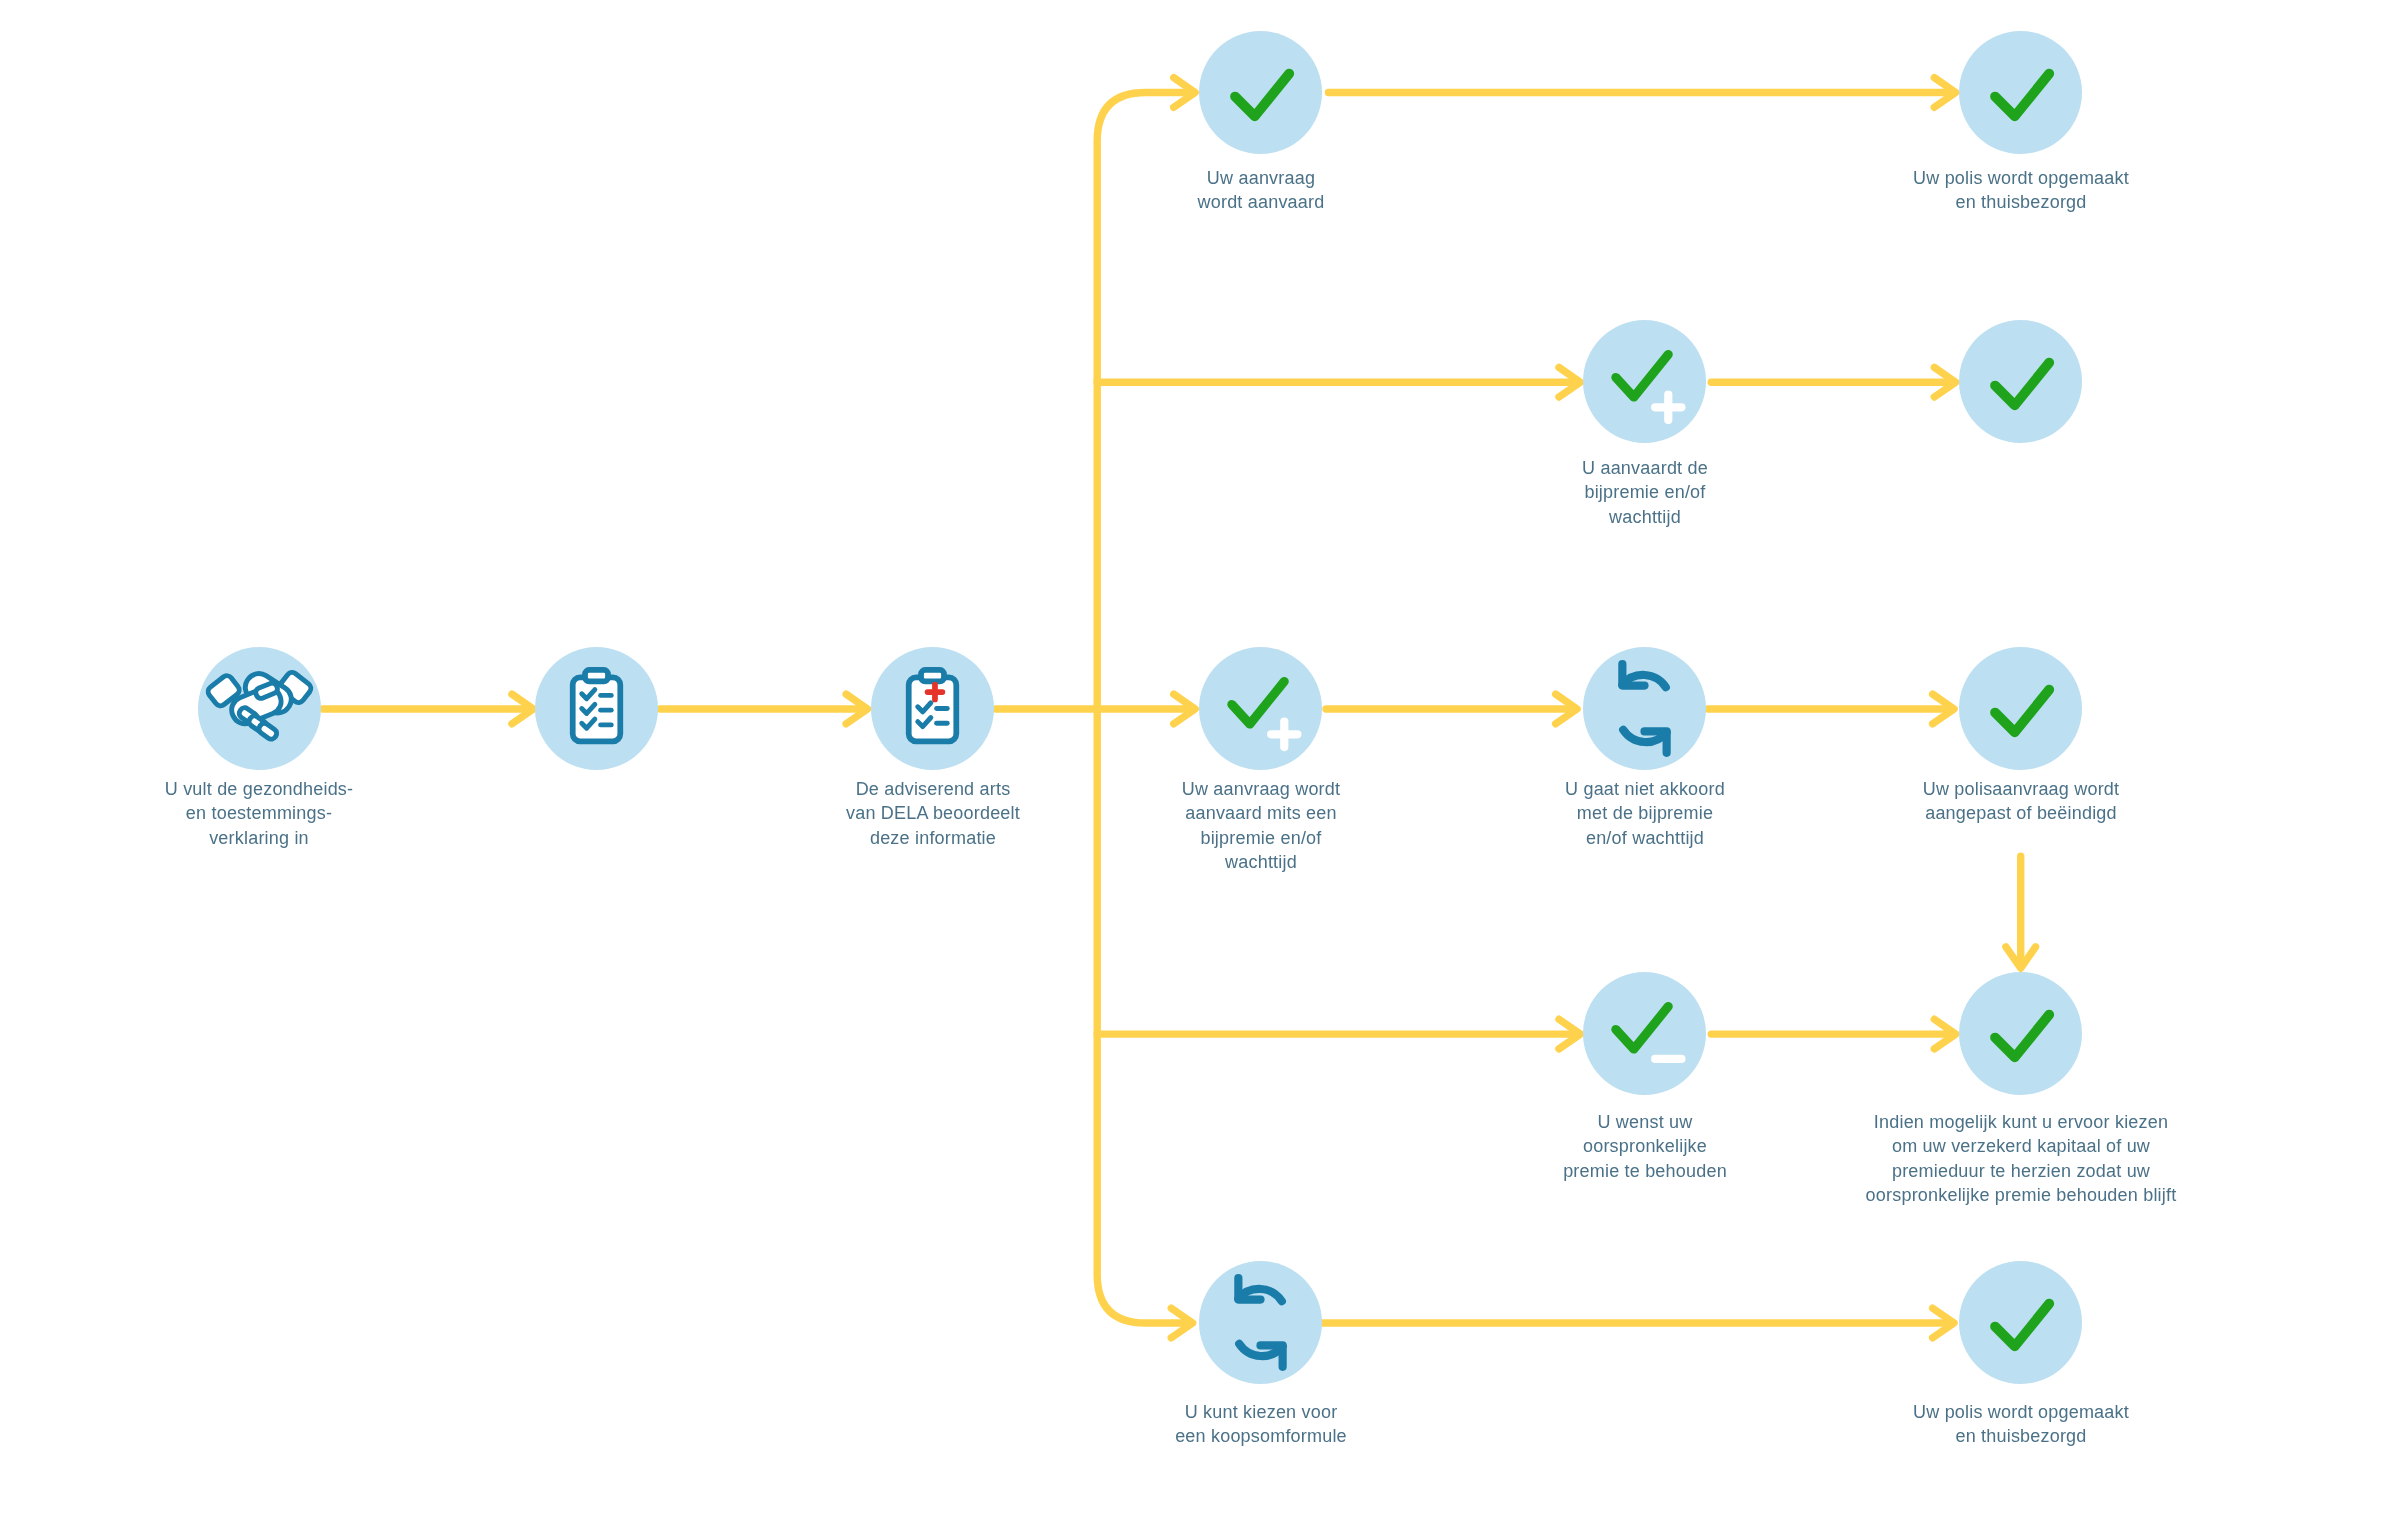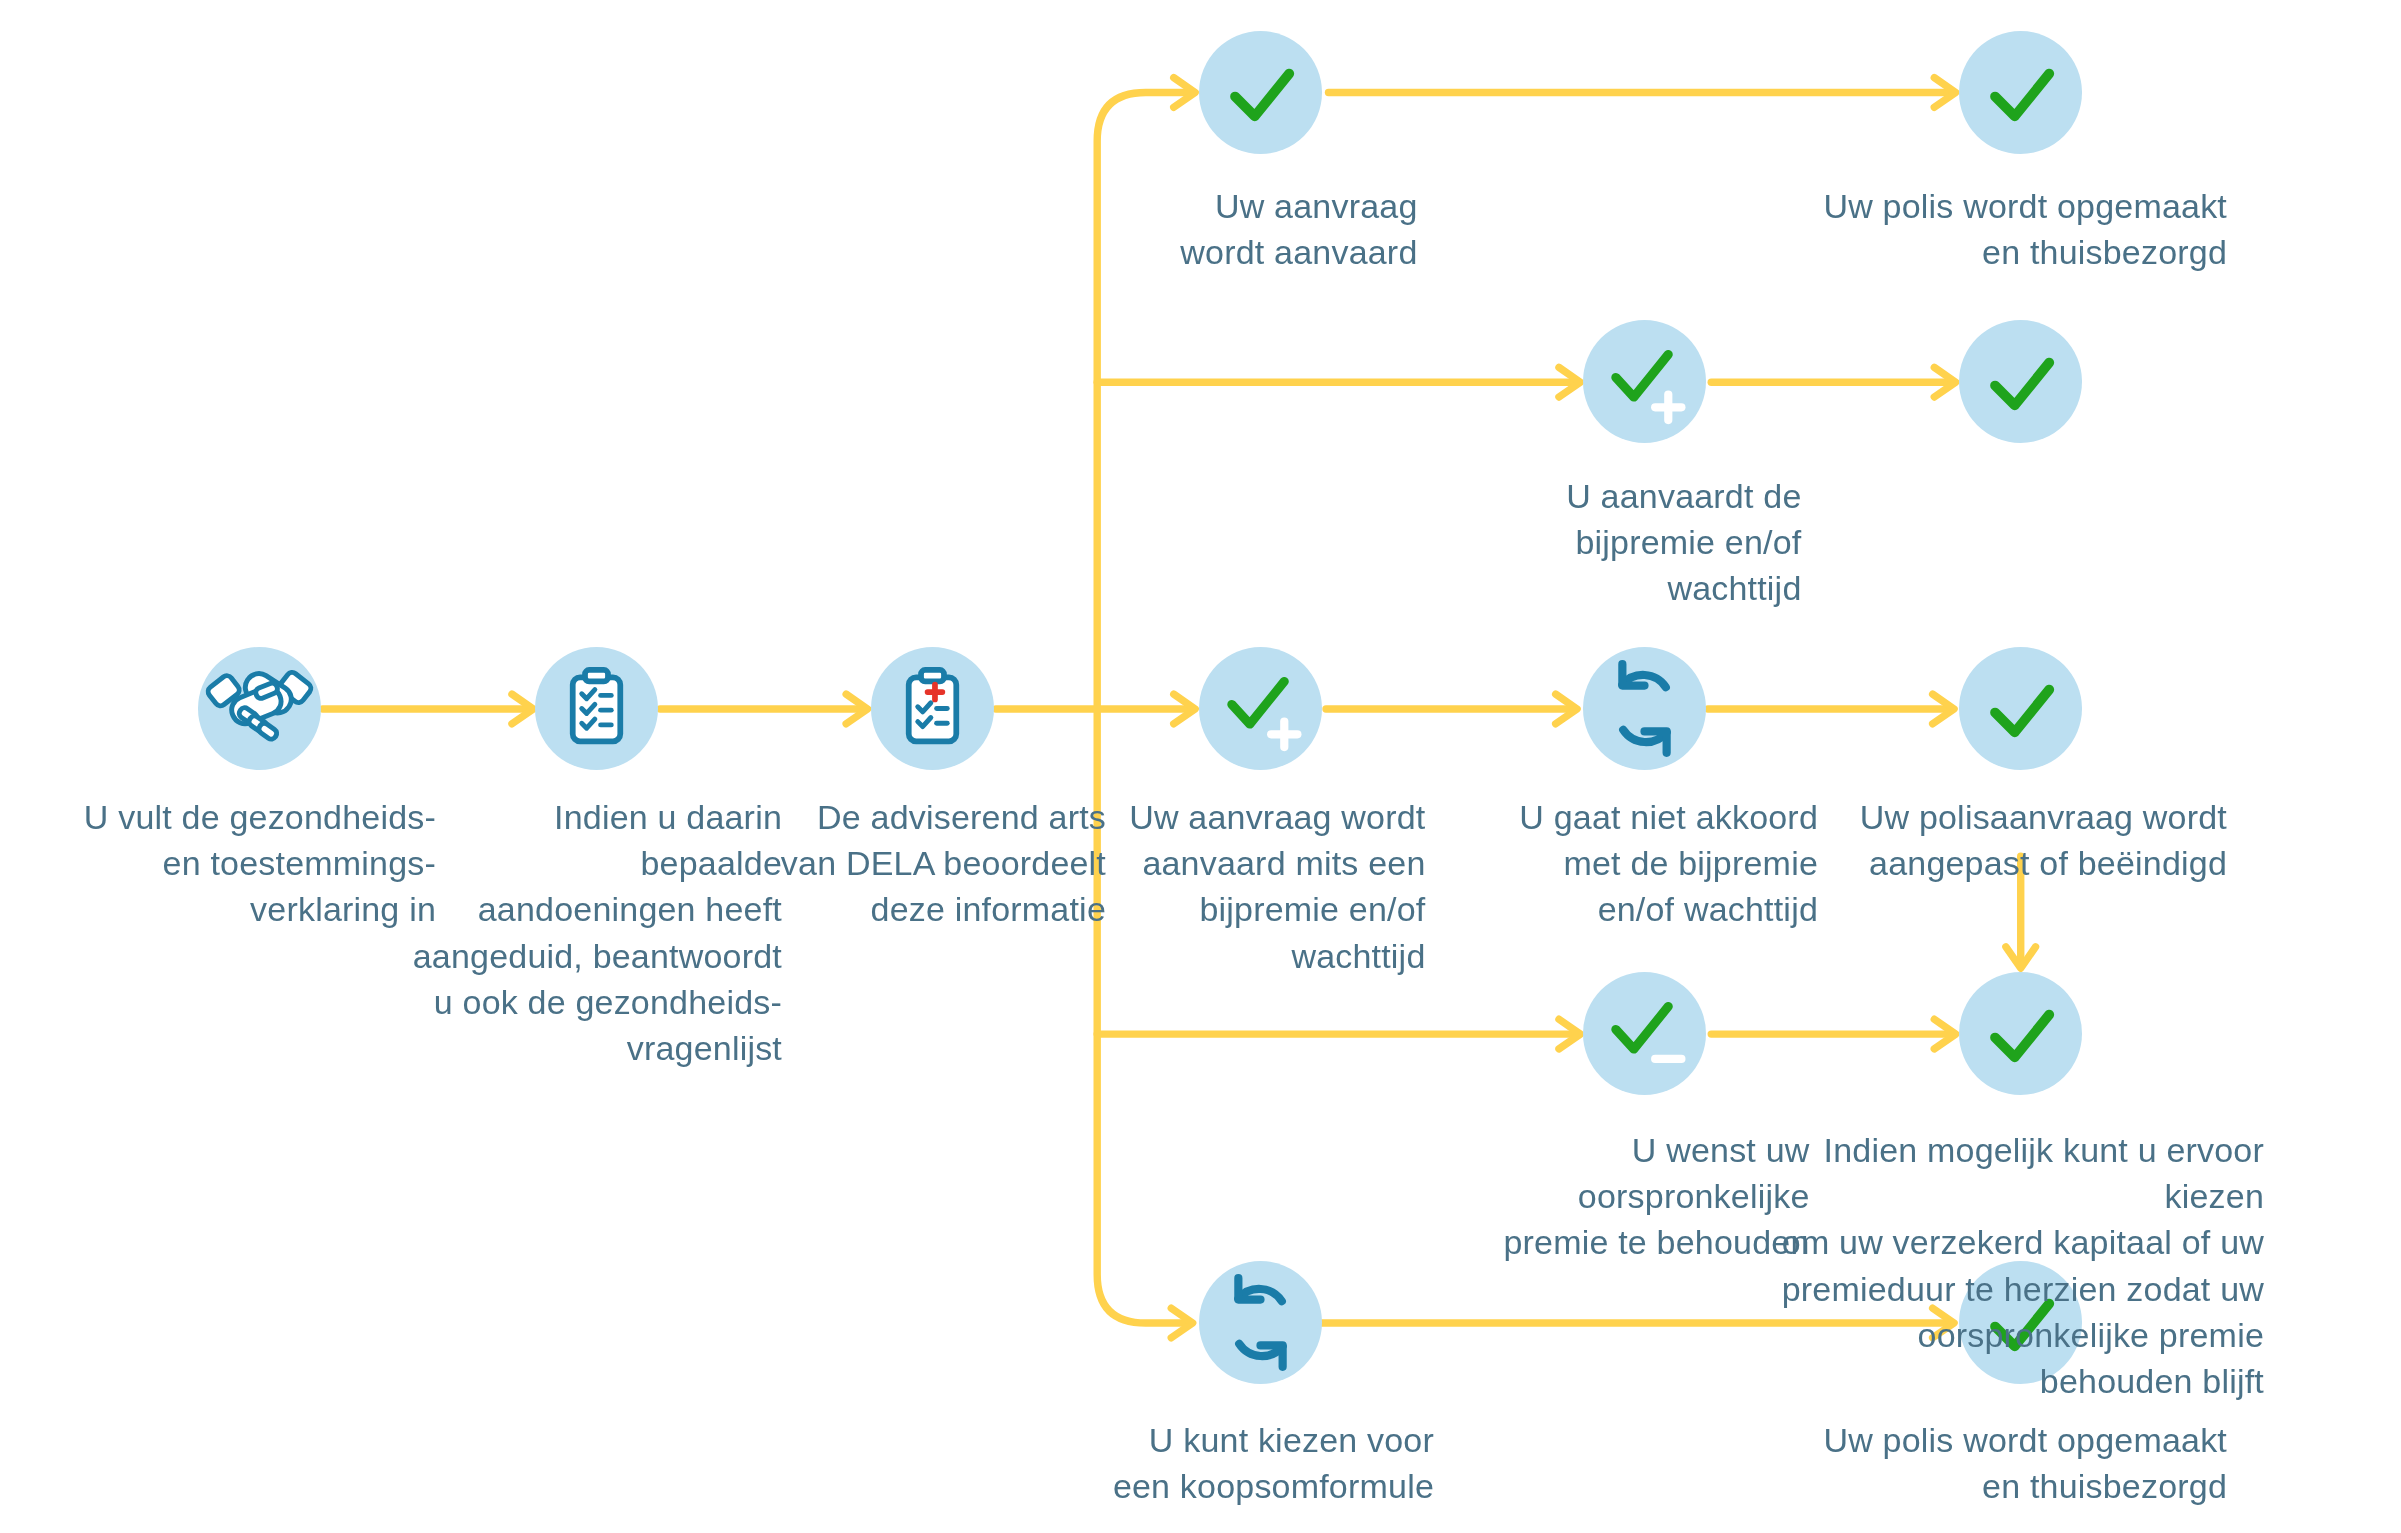--- a/index.html
+++ b/index.html
@@ -14,27 +14,26 @@
   .node-circle{
     position:absolute;
     width:123px;height:123px;border-radius:50%;
     background:#BCDFF1;
     display:block;
   }
   .node-circle svg{display:block;width:123px;height:123px;}
   .label{
     position:absolute;
     transform:translateX(-50%);
-    text-align:right;
+    text-align:center;
     white-space:pre-line;
     color:#4A7187;
-    font-size:34px;
+    font-size:18px;
     line-height:1.36;
     letter-spacing:0.2px;
-    margin-top:17px;
   }
 </style>
 </head>
 <body>
 
 <div class="stage">
 
   <svg class="connectors" width="2401" height="1534" viewBox="0 0 2917 1863">
     <g fill="none" stroke="#FFD24D" stroke-width="9" stroke-linecap="round" stroke-linejoin="round">
 
@@ -202,25 +201,20 @@
   </span>
   <span class="node-circle" style="left:1959px;top:1261px">
     <svg viewBox="0 0 150 150">
       <path d="M44 80 L68 104 L110 52" fill="none" stroke="#1FA31C" stroke-width="12" stroke-linecap="round" stroke-linejoin="round"></path>
     </svg>
   </span>
 
   <div class="label" style="left:259px;top:777px;width:354px">U vult de gezondheids-
 en toestemmings-
 verklaring in</div>
-  <div class="label" style="left:597px;top:777px;width:370px">Indien u daarin bepaalde
-aandoeningen heeft
-aangeduid, beantwoordt
-u ook de gezondheids-
-vragenlijst</div>
   <div class="label" style="left:933px;top:777px;width:346px">De adviserend arts
 van DELA beoordeelt
 deze informatie</div>
   <div class="label" style="left:1261px;top:166px;width:313px">Uw aanvraag
 wordt aanvaard</div>
   <div class="label" style="left:2021px;top:166px;width:412px">Uw polis wordt opgemaakt
 en thuisbezorgd</div>
   <div class="label" style="left:1645px;top:456px;width:313px">U aanvaardt de
 bijpremie en/of
 wachttijd</div>

